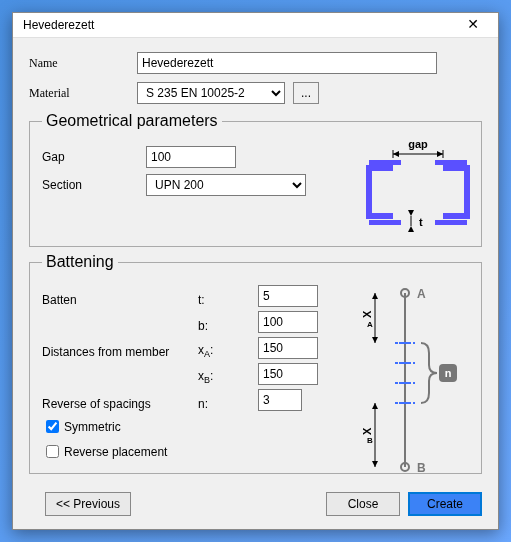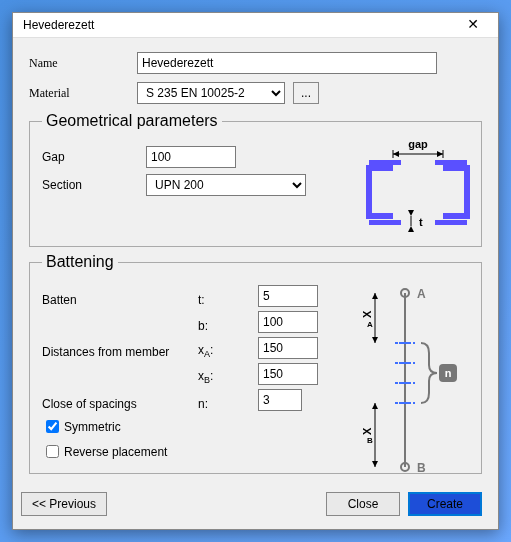--- a/index.html
+++ b/index.html
@@ -102,37 +102,37 @@
     margin: 4px 0;
   }
   .brow .lbl1 { width: 156px; }
   .brow .lbl2 { width: 60px; }
   .brow input.txt { width: 60px; }
 
   .chk-row { display: flex; align-items: center; margin: 6px 0 2px 0; }
   .chk-row input { margin-right: 5px; }
 
   .footer {
-    padding: 8px 16px 14px 8px;
+    padding: 8px 16px 14px 32px;
     display: flex;
     justify-content: space-between;
     align-items: flex-start;
   }
   .btn {
     min-width: 74px;
     height: 24px;
     border: 1px solid #888;
     background: #e9e9e9;
     font-family: inherit;
     font-size: 12px;
     padding: 0 10px;
   }
   .btn-primary {
     border: 2px solid #0078d7;
-    background: #1d4ed8;
+    background: #3b82f6;
   }
   .right-btns { display: flex; gap: 8px; }
   sub { font-size: 9px; vertical-align: sub; }
 </style>
 </head>
 <body>
 
 <div class="window">
   <div class="titlebar">
     <span class="title">Hevederezett</span>
@@ -211,21 +211,21 @@
         <span class="lbl1">Distances from member</span>
         <span class="lbl2"><span>x</span><sub>A</sub><span>:</span></span>
         <input class="txt" value="150" style="">
       </div>
       <div class="brow">
         <span class="lbl1"></span>
         <span class="lbl2"><span>x</span><sub>B</sub><span>:</span></span>
         <input class="txt" value="150" style="">
       </div>
       <div class="brow">
-        <span class="lbl1">Close of spacings</span>
+        <span class="lbl1">Reverse of spacings</span>
         <span class="lbl2">n:</span>
         <input class="txt" style="width: 44px;" value="3">
       </div>
 
       <div class="chk-row">
         <input type="checkbox" id="sym" checked="" style="">
         <label for="sym">Symmetric</label>
       </div>
       <div class="chk-row">
         <input type="checkbox" id="rev" style="">

